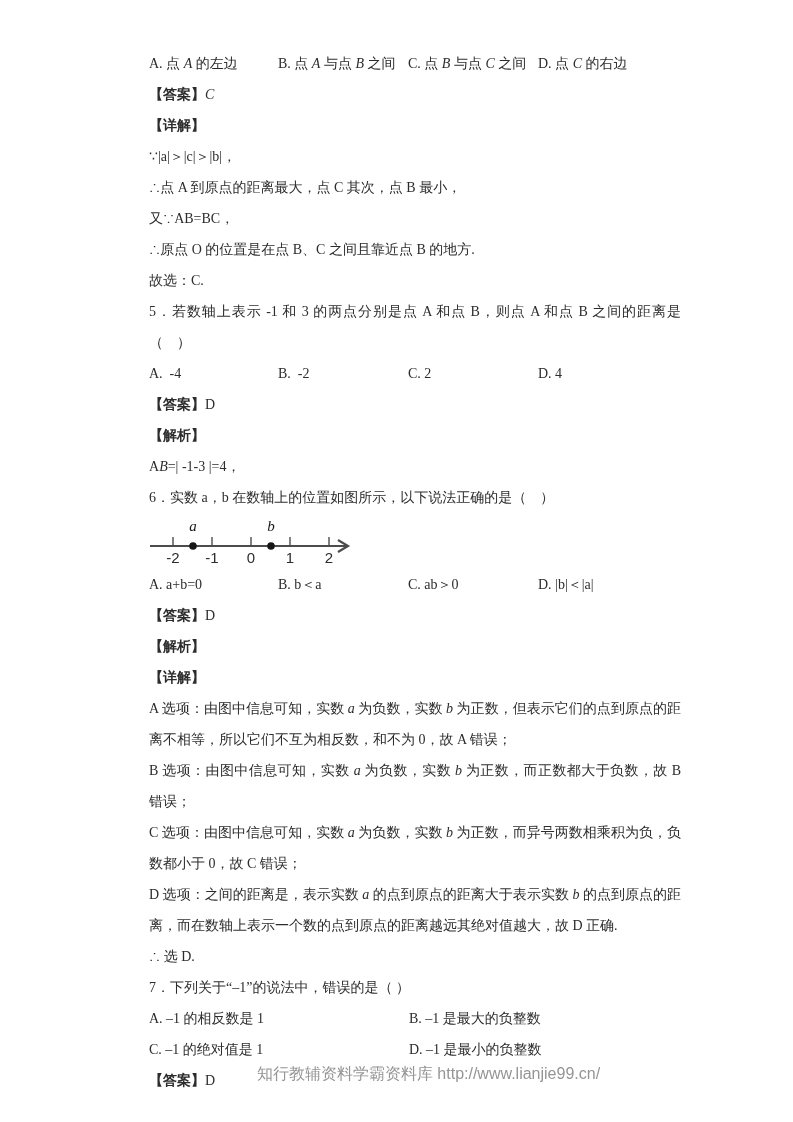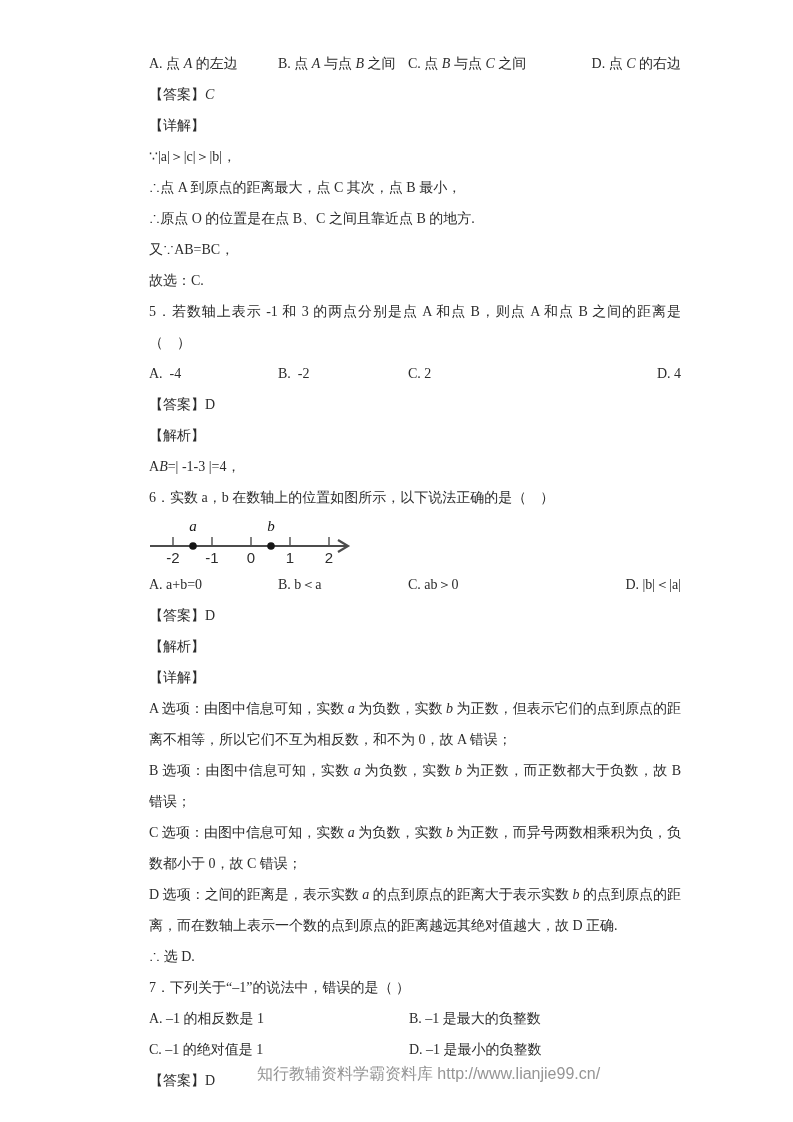--- a/index.html
+++ b/index.html
@@ -26,32 +26,32 @@
     margin:0;
     line-height:31px;
     min-height:31px;
     white-space:pre-wrap;
     text-align:justify;
   }
   p.ln.nj { text-align:left; }
   .mt10 { margin-top:10px; }
   .mt4  { margin-top:4px; }
   .seg-i { font-style:italic; font-family:"Liberation Serif","DejaVu Serif",serif; }
-  .seg-b { font-weight:400;text-align:right; }
+  .seg-b { font-weight:700;text-align:right; }
   .opt-row {
     display:flex;
     margin:0;
     line-height:31px;
     min-height:31px;
     white-space:pre-wrap;
   }
   .opt-row .c1 { width:129px; flex:0 0 auto; }
   .opt-row .c2 { width:130px; flex:0 0 auto; }
   .opt-row .c3 { width:130px; flex:0 0 auto; }
-  .opt-row .c4 { flex:1 1 auto;text-align:right; }
+  .opt-row .c4 { flex:1 1 auto; }
   .opt-row2 .w1 { width:260px; flex:0 0 auto; }
   .opt-row2 .w2 { flex:1 1 auto; }
   .figure {
     margin:5px 0 3px 0;
     height:48px;
   }
   .figure svg { display:block; }
   .nl-axis { stroke:#4c4c4c; stroke-width:2.2; fill:none; }
   .nl-tick { stroke:#4c4c4c; stroke-width:1.4; }
   .nl-dot  { fill:#161616; }
@@ -83,22 +83,22 @@
     <div class="opt-row">
       <span class="c1"><span>A. 点 </span><span class="seg-i">A</span><span> 的左边</span></span>
       <span class="c2"><span>B. 点 </span><span class="seg-i">A</span><span> 与点 </span><span class="seg-i">B</span><span> 之间</span></span>
       <span class="c3"><span>C. 点 </span><span class="seg-i">B</span><span> 与点 </span><span class="seg-i">C</span><span> 之间</span></span>
       <span class="c4"><span>D. 点 </span><span class="seg-i">C</span><span> 的右边</span></span>
     </div>
     <p class="ln nj mt10"><span class="seg-b">【答案】</span><span class="seg-i">C</span></p>
     <p class="ln nj"><span class="seg-b">【详解】</span></p>
     <p class="ln nj">∵|a|＞|c|＞|b|，</p>
     <p class="ln nj">∴点 A 到原点的距离最大，点 C 其次，点 B 最小，</p>
+    <p class="ln nj">又∵AB=BC，</p>
     <p class="ln nj">∴原点 O 的位置是在点 B、C 之间且靠近点 B 的地方.</p>
-    <p class="ln nj">又∵AB=BC，</p>
     <p class="ln nj">故选：C.</p>
 
     <p class="ln mt4">5．若数轴上表示 -1 和 3 的两点分别是点 A 和点 B，则点 A 和点 B 之间的距离是（　）</p>
     <div class="opt-row">
       <span class="c1">A.  -4</span>
       <span class="c2">B.  -2</span>
       <span class="c3">C. 2</span>
       <span class="c4">D. 4</span>
     </div>
     <p class="ln nj"><span class="seg-b">【答案】</span><span>D</span></p>

